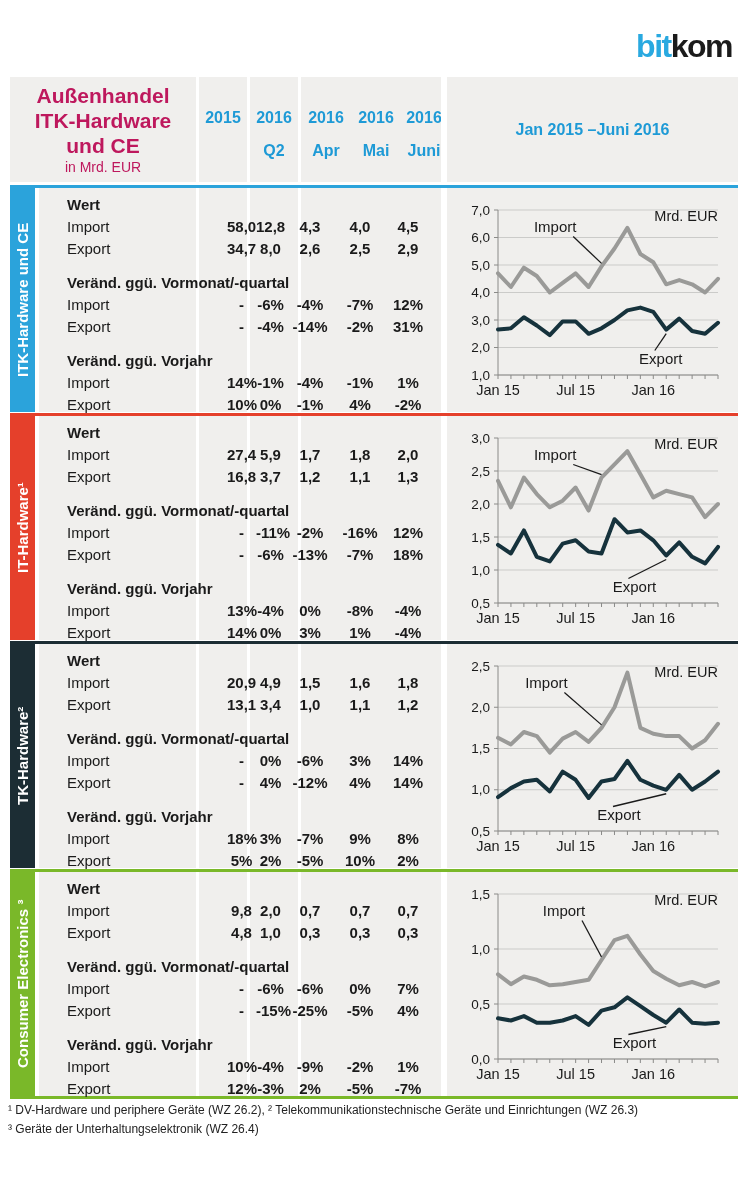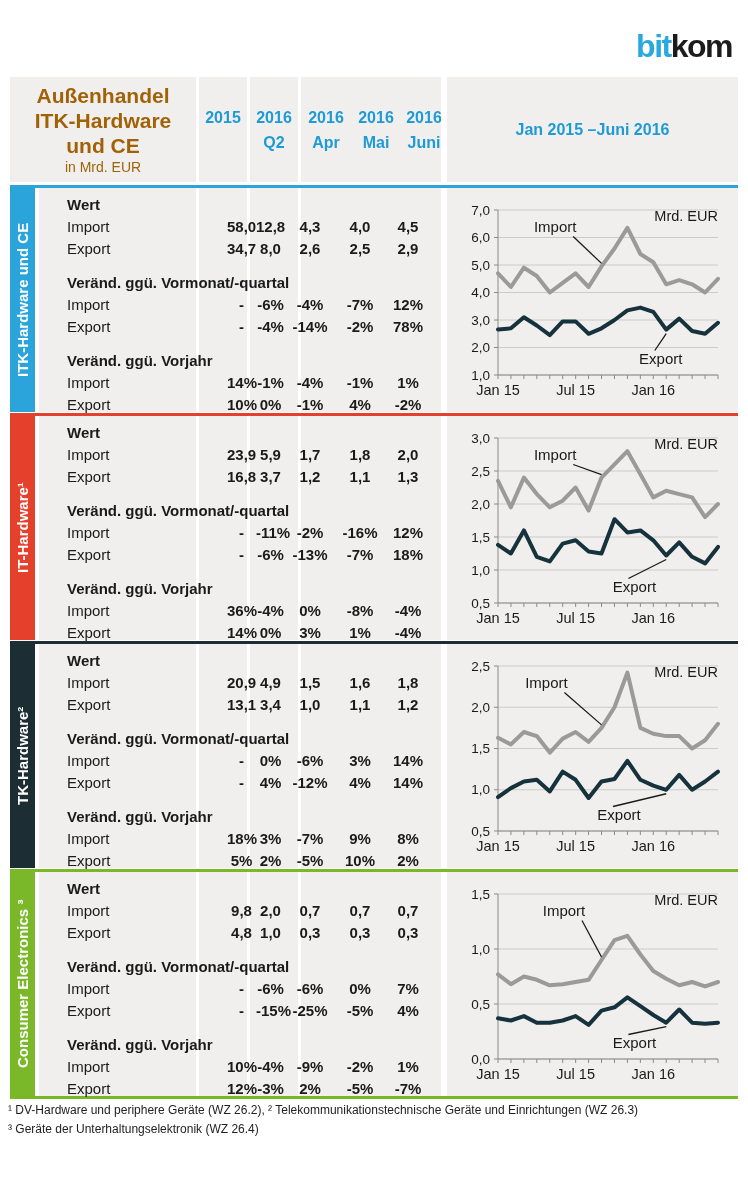--- a/index.html
+++ b/index.html
@@ -8,21 +8,21 @@
   
   .logo{position:absolute;top:0px;right:16px;font-size:32px;font-weight:bold;letter-spacing:-1.5px;margin-top:28px;}
   
   .band{position:absolute;left:10px;top:77px;width:728px;height:105px;background:#f0efed;}
   .title-block{position:absolute;left:0;top:0;width:186px;height:105px;display:flex;flex-direction:column;
                align-items:center;justify-content:center;text-align:center;}
   .title-line{font-size:21px;font-weight:bold;line-height:25px;}
   .subtitle{font-size:14px;line-height:19px;}
   .col-head{position:absolute;top:30px;text-align:center;font-weight:bold;font-size:16px;}
   .ch-year{line-height:22px;}
-  .ch-sub{line-height:28px;}
+  .ch-sub{line-height:28px;margin-top:8px;}
   .chart-col-head{position:absolute;left:437px;top:0;width:291px;height:105px;display:flex;
                   align-items:center;justify-content:center;font-weight:bold;font-size:16px;}
   
   .sections{position:absolute;left:10px;top:185px;width:728px;}
   .section{position:relative;height:224px;background:#f0efed;border-top:3px solid #000;margin-bottom:1px;}
   .sidebar{position:absolute;left:0;top:0;bottom:0;width:25px;border-right:4px solid #fff;}
   .sidebar-label{position:absolute;left:0;top:0;width:25px;height:224px;writing-mode:vertical-rl;
                  transform:rotate(180deg);display:flex;align-items:center;justify-content:center;
                  color:#fff;font-weight:bold;font-size:15px;white-space:nowrap;}
   .vsep{position:absolute;top:0;bottom:0;background:#fff;}
@@ -41,21 +41,21 @@
 </head>
 <body>
 
 <div class="page">
 
   <div class="logo">
     <span id="logo-bit" style="color: rgb(41, 169, 224);">bit</span><span id="logo-kom" style="color: rgb(27, 27, 27);">kom</span>
   </div>
 
   <div class="band">
-    <div class="title-block" id="title-block" style="color: #a16207; align-items: center;">
+    <div class="title-block" id="title-block" style="color: #be185d; align-items: center;">
       <div class="title-line">Außenhandel</div>
       <div class="title-line">ITK-Hardware</div>
       <div class="title-line">und CE</div>
       <div class="subtitle">in Mrd. EUR</div>
     </div>
     <div id="col-heads">
         <div class="col-head" style="left: 189px; width: 48px; color: rgb(30, 154, 214);">
           <div class="ch-year">2015</div>
           <div class="ch-sub"></div>
         </div>
@@ -123,21 +123,21 @@
             <div class="c c2">-4%</div>
             <div class="c c3">-7%</div>
             <div class="c c4">12%</div>
           </div>
           <div class="trow">
             <span class="lbl">Export</span>
             <div class="c c0">-</div>
             <div class="c c1">-4%</div>
             <div class="c c2">-14%</div>
             <div class="c c3">-2%</div>
-            <div class="c c4">78%</div>
+            <div class="c c4">31%</div>
           </div>
           <div class="ggap"></div>
           <div class="trow ghead">
             <span class="lbl" style="width: 300px;">Veränd. ggü. Vorjahr</span>
           </div>
           <div class="trow">
             <span class="lbl">Import</span>
             <div class="c c0">14%</div>
             <div class="c c1">-1%</div>
             <div class="c c2">-4%</div>
@@ -214,21 +214,21 @@
         <div class="vsep" style="left: 186px; width: 3px;"></div>
         <div class="vsep" style="left: 237px; width: 3px;"></div>
         <div class="vsep" style="left: 288px; width: 3px;"></div>
         <div class="vsep" style="left: 431px; width: 6px;"></div>
         <div class="tbl">
           <div class="trow ghead">
             <span class="lbl" style="width: 300px;">Wert</span>
           </div>
           <div class="trow">
             <span class="lbl">Import</span>
-            <div class="c c0">23,9</div>
+            <div class="c c0">27,4</div>
             <div class="c c1">5,9</div>
             <div class="c c2">1,7</div>
             <div class="c c3">1,8</div>
             <div class="c c4">2,0</div>
           </div>
           <div class="trow">
             <span class="lbl">Export</span>
             <div class="c c0">16,8</div>
             <div class="c c1">3,7</div>
             <div class="c c2">1,2</div>
@@ -254,21 +254,21 @@
             <div class="c c2">-13%</div>
             <div class="c c3">-7%</div>
             <div class="c c4">18%</div>
           </div>
           <div class="ggap"></div>
           <div class="trow ghead">
             <span class="lbl" style="width: 300px;">Veränd. ggü. Vorjahr</span>
           </div>
           <div class="trow">
             <span class="lbl">Import</span>
-            <div class="c c0">36%</div>
+            <div class="c c0">13%</div>
             <div class="c c1">-4%</div>
             <div class="c c2">0%</div>
             <div class="c c3">-8%</div>
             <div class="c c4">-4%</div>
           </div>
           <div class="trow">
             <span class="lbl">Export</span>
             <div class="c c0">14%</div>
             <div class="c c1">0%</div>
             <div class="c c2">3%</div>

